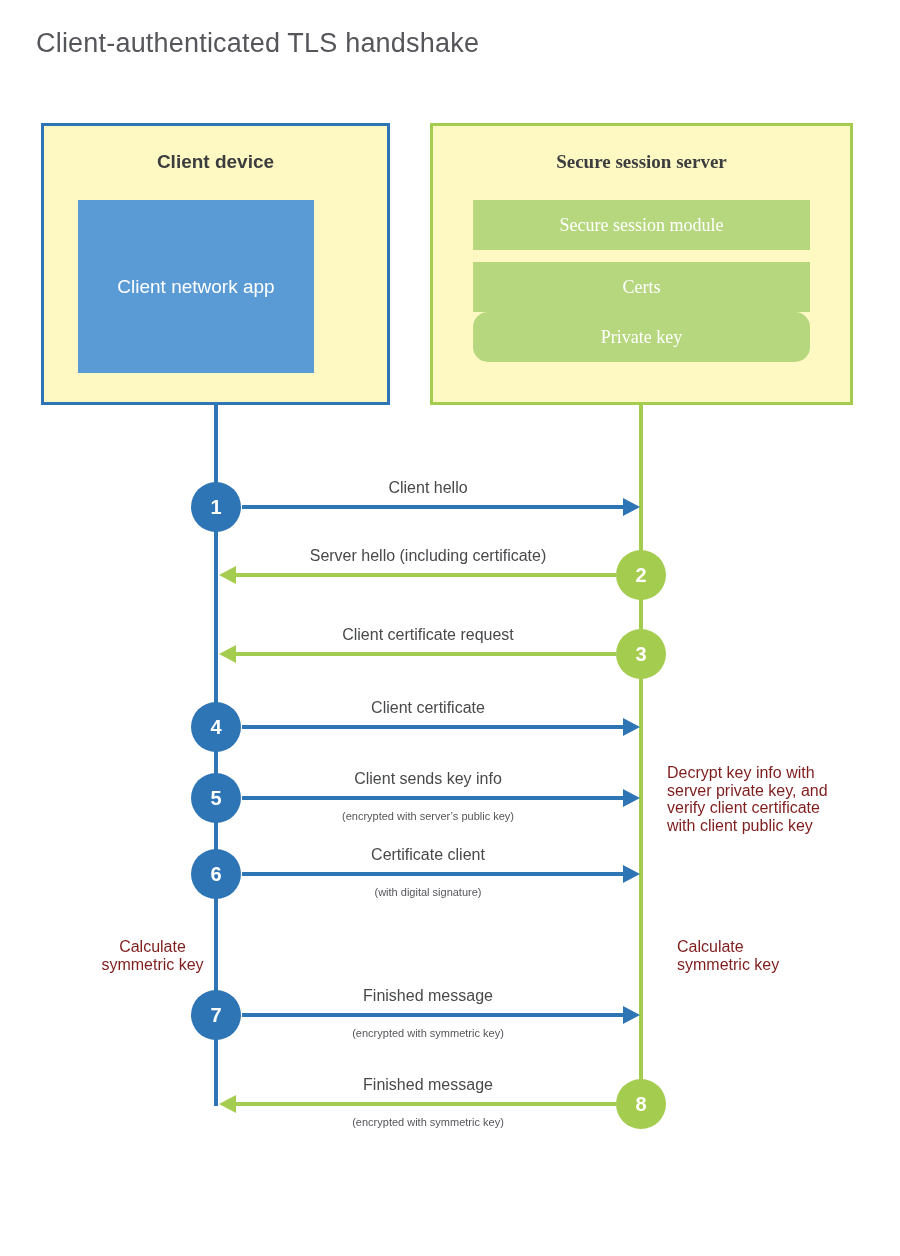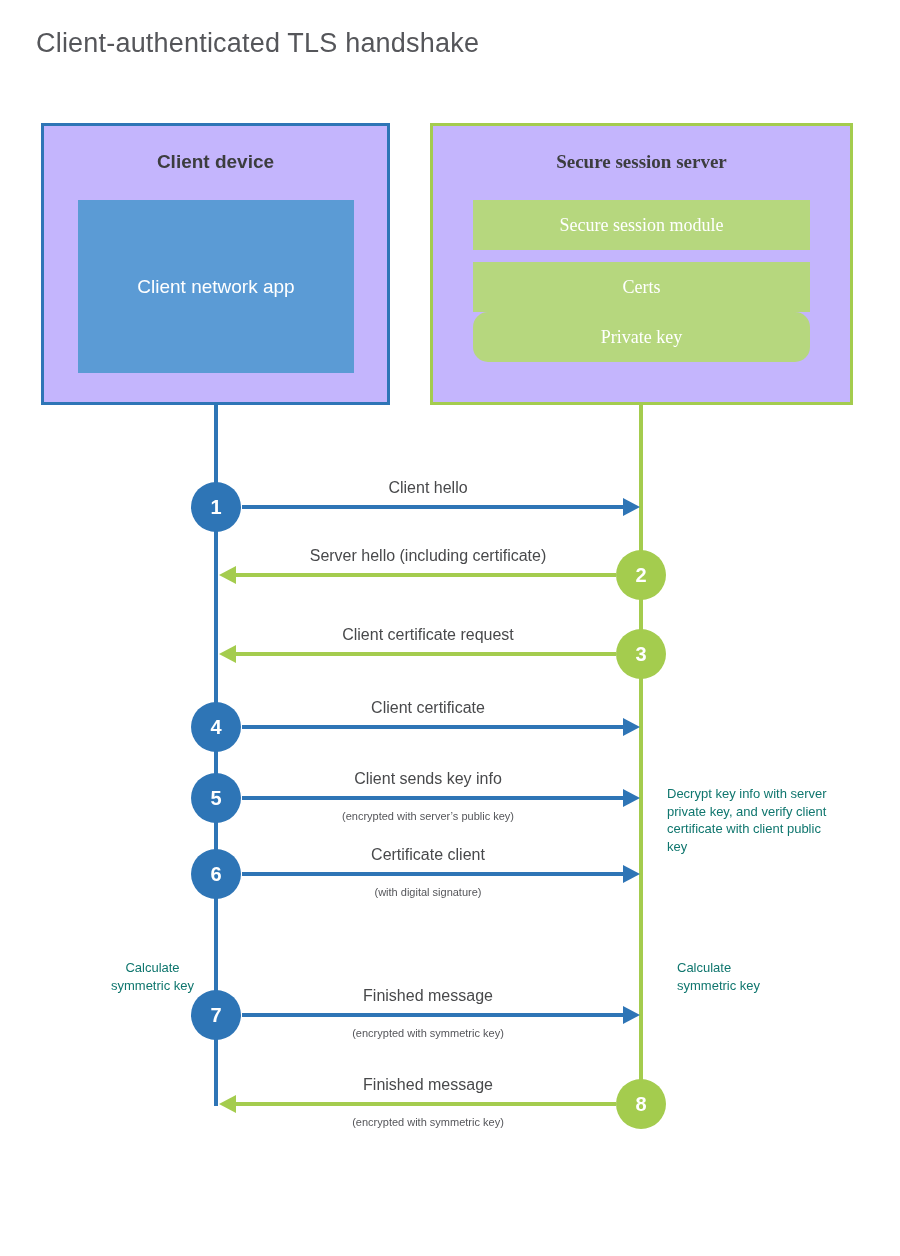--- a/index.html
+++ b/index.html
@@ -8,29 +8,29 @@
     font-family:"Liberation Sans","DejaVu Sans",sans-serif;
   }
   .abs{position:absolute;}
 
   
   .page-title{
     left:36px;top:28px;font-size:27px;font-weight:300;color:#55565a;letter-spacing:0.2px;
   }
 
   
-  .actor-box{box-sizing:border-box;top:123px;height:282px;background:#c4b5fd;}
+  .actor-box{box-sizing:border-box;top:123px;height:282px;background:#fef9c3;}
   .client-box{left:41px;width:349px;border:3px solid #2e75b6;}
   .server-box{left:430px;width:423px;border:3px solid #a4cc4e;font-family:Liberation Serif, serif;}
   .actor-title{
     position:absolute;left:0;right:0;top:25px;text-align:center;
     font-size:19px;font-weight:700;color:#3c3d3f;
   }
   .client-app{
-    position:absolute;left:34px;top:74px;width:276px;height:173px;background:#5b9bd5;
+    position:absolute;left:34px;top:74px;width:236px;height:173px;background:#5b9bd5;
     display:flex;align-items:center;justify-content:center;text-align:center;
     color:#ffffff;font-size:19px;line-height:26px;
   }
   .client-app span{display:block;max-width:180px;}
   .server-bar{
     position:absolute;left:40px;width:337px;height:50px;background:#b6d77e;
     display:flex;align-items:center;justify-content:center;
     color:#ffffff;font-size:18px;
   }
   .bar-0{top:74px;} .bar-1{top:136px;} .bar-2{top:186px;border-radius:15px;}
@@ -61,21 +61,21 @@
     top:calc(var(--yc) - 29px);font-size:16px;line-height:20px;color:#48494b;
   }
   .step .sublabel{
     position:absolute;left:178px;width:500px;text-align:center;
     top:calc(var(--yc) + 12px);font-size:11px;color:#55565a;
   }
   .s1{--yc:507px;} .s2{--yc:575px;} .s3{--yc:654px;} .s4{--yc:727px;}
   .s5{--yc:798px;} .s6{--yc:874px;} .s7{--yc:1015px;} .s8{--yc:1104px;}
 
   
-  .note{font-size:13px;line-height:17.5px;color:#0f766e;margin-top:21px;}
+  .note{font-size:16px;line-height:17.5px;color:#7f1d1d;}
   .decrypt-note{left:667px;top:764px;width:172px;}
   .calc-left{left:95px;top:938px;width:115px;text-align:center;}
   .calc-right{left:677px;top:938px;width:115px;text-align:left;}
 </style>
 </head>
 <body>
 
 <div class="canvas">
 
   <div class="abs page-title">Client-authenticated TLS handshake</div>

